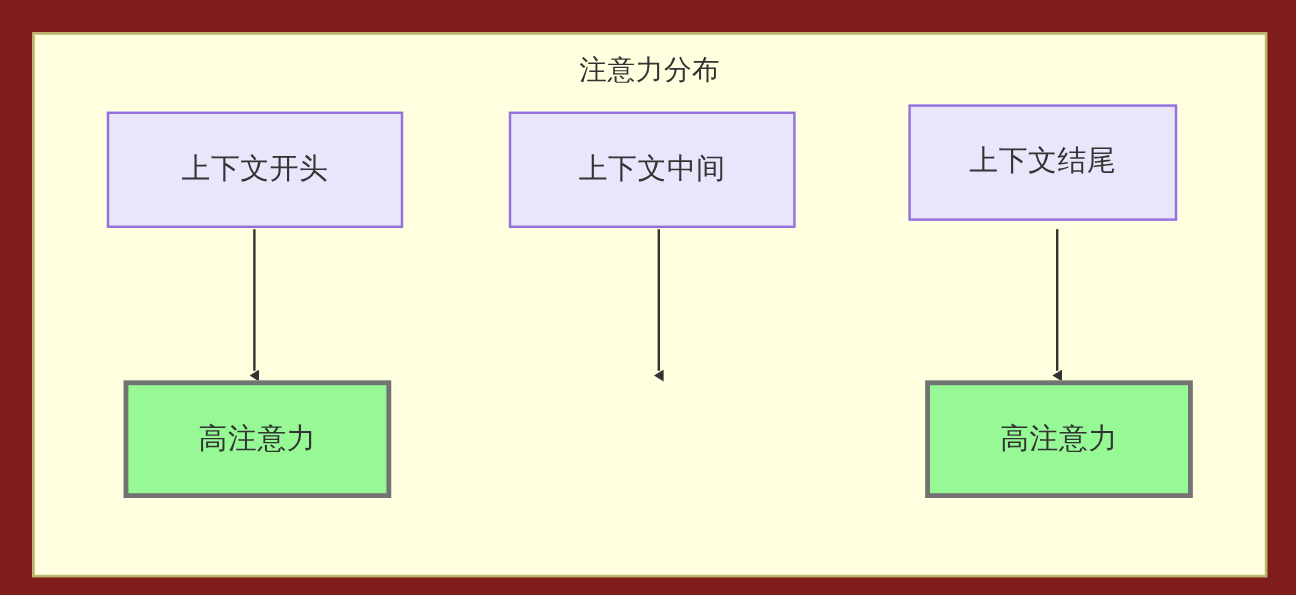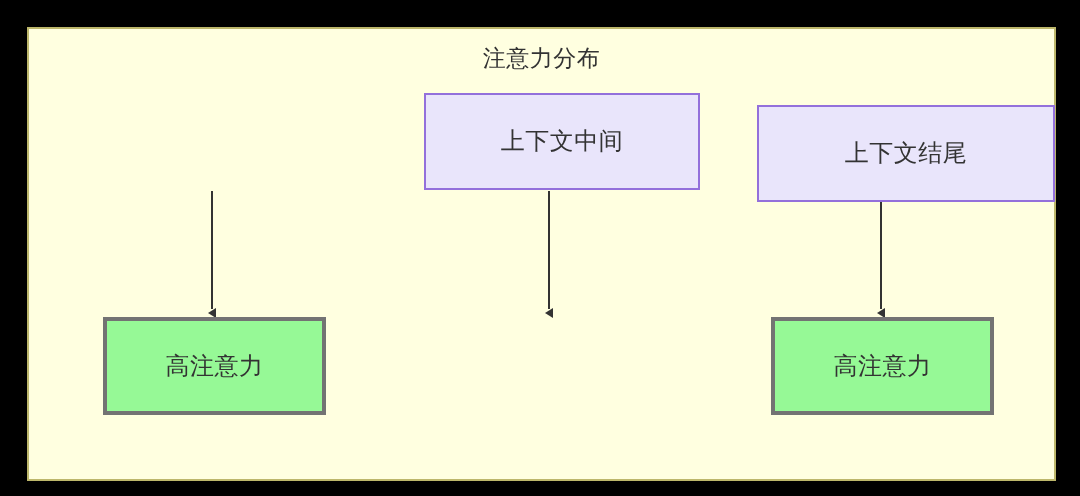--- a/index.html
+++ b/index.html
@@ -10,21 +10,21 @@
   body {
     width: 1080px;
     height: 496px;
     font-family: "Liberation Sans", "DejaVu Sans", sans-serif;
     overflow: hidden;
   }
   #diagram-root {
     position: relative;
     width: 1080px;
     height: 496px;
-    background: #000000;
+    background: #7f1d1d;
   }
   #subgraph-container {
     position: absolute;
     left: 27px;
     top: 27px;
     width: 1029px;
     height: 454px;
     background: #ffffe0;
     border: 2px solid #bdb76b;
     box-sizing: border-box;
@@ -59,22 +59,22 @@
   }
   .node-high {
     background: #96f996;
     border: 4px solid #737373;
   }
   .node-low {
     background: #fb9a9a;
     border: 4px solid #383838;
   }
   #ctx-start  { left: 89px;  top: 93px; width: 247px; height: 97px; }
-  #ctx-middle { left: 424px; top: 93px; width: 276px; height: 97px; }
-  #ctx-end    { left: 757px; top: 105px; width: 298px; height: 97px; }
+  #ctx-middle { left: 424px; top: 93px; width: 239px; height: 97px; }
+  #ctx-end    { left: 757px; top: 87px; width: 224px; height: 97px; }
   #att-start  { left: 103px; top: 317px; width: 223px; height: 98px; }
   #att-middle { left: 440px; top: 317px; width: 224px; height: 98px; }
   #att-end     { left: 771px; top: 317px; width: 223px; height: 98px; }
   #edge-layer {
     position: absolute;
     left: 0;
     top: 0;
     width: 1080px;
     height: 496px;
     pointer-events: none;
@@ -93,20 +93,23 @@
     <defs>
       <marker id="arrowhead" markerWidth="10" markerHeight="8" refX="1" refY="4" orient="auto" markerUnits="userSpaceOnUse">
         <path d="M0,0 L10,0 L5,8 z" fill="#333333"></path>
       </marker>
     </defs>
     <line x1="212" y1="191" x2="212" y2="309" stroke="#333333" stroke-width="2" marker-end="url(#arrowhead)"></line>
     <line x1="549" y1="191" x2="549" y2="309" stroke="#333333" stroke-width="2" marker-end="url(#arrowhead)"></line>
     <line x1="881" y1="191" x2="881" y2="309" stroke="#333333" stroke-width="2" marker-end="url(#arrowhead)"></line>
   </svg>
 
+  <div class="node node-context" id="ctx-start">
+    <span>上下文开头</span>
+  </div>
 
   <div class="node node-context" id="ctx-middle">
     <span>上下文中间</span>
   </div>
 
   <div class="node node-context" id="ctx-end">
     <span>上下文结尾</span>
   </div>
 
   <div class="node node-high" id="att-start">

